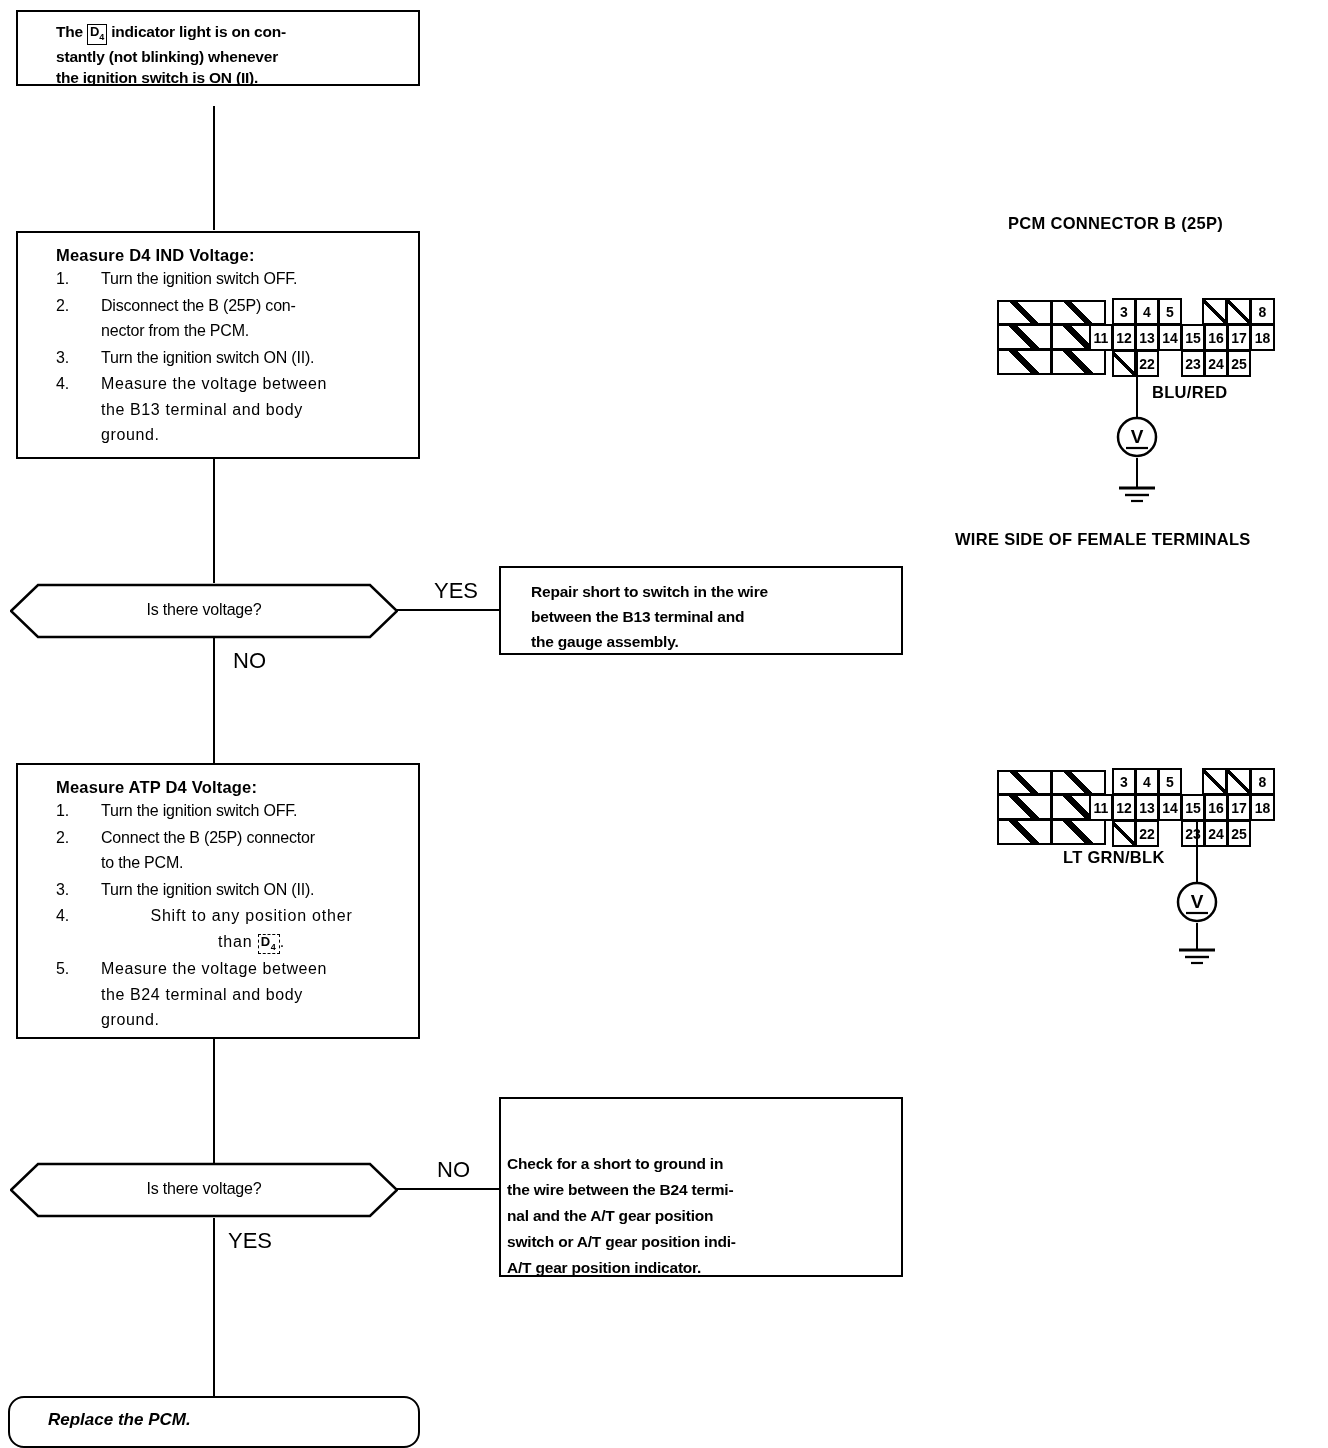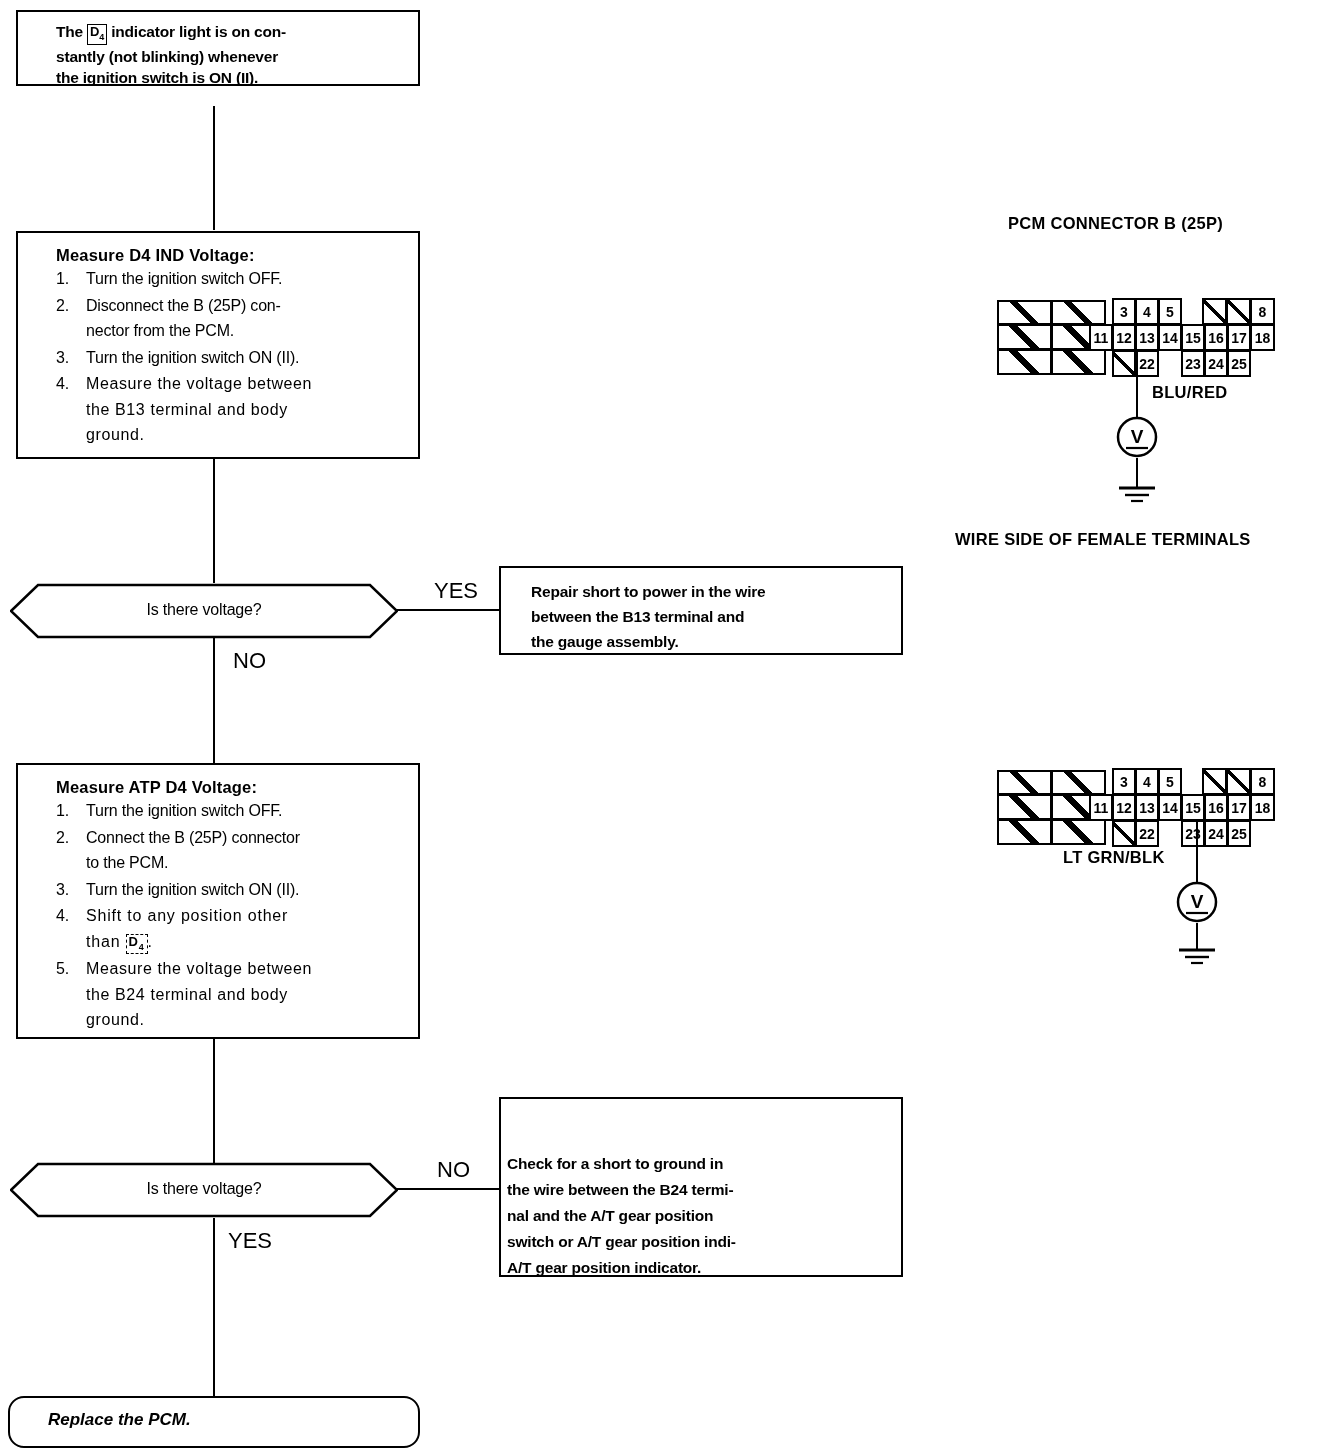--- a/index.html
+++ b/index.html
@@ -11,21 +11,21 @@
   .ntext{font-size:16px;line-height:25.5px;letter-spacing:-0.2px;}
   .line{background:#000;position:absolute;}
   .vline{width:2px;}
   .hline{height:2px;}
   .diamond-label{font-size:16px;letter-spacing:-0.2px;}
   .flowlbl{font-size:22px;font-weight:normal;letter-spacing:0px;}
   .hdr{font-weight:bold;font-size:16.5px;letter-spacing:0.2px;}
   ol.steps{margin:0;padding:0;list-style:none;}
   ol.steps li{display:flex;margin-top:1px;}
   ol.steps li .num{width:30px;flex:0 0 30px;}
-  ol.steps li .txt{flex:1;}
+  ol.steps li .txt{flex:1;margin-left:15px;}
   .d4box{display:inline-block;border:1.6px solid #000;padding:0 2px;
          line-height:13px;font-size:13px;font-weight:bold;position:relative;top:-1px;}
   .d4box sub{font-size:9px;}
   .d4dash{display:inline-block;border:1.5px dashed #000;padding:0 2px;
           line-height:13px;font-size:13px;font-weight:bold;position:relative;top:-1px;}
   .d4dash sub{font-size:9px;}
   .conn-label{font-weight:bold;font-size:16.5px;letter-spacing:0.3px;}
   .cell{position:absolute;border:2px solid #000;box-sizing:border-box;background:#fff;
         font-weight:bold;font-size:14px;display:flex;align-items:center;justify-content:center;}
   .hatch{position:absolute;border:2px solid #000;box-sizing:border-box;background:#fff;overflow:hidden;}
@@ -82,21 +82,21 @@
   <svg width="388" height="56" viewBox="0 0 388 56">
     <polygon points="1,28 28,2 360,2 387,28 360,54 28,54" fill="#fff" stroke="#000" stroke-width="2.5"></polygon>
   </svg>
   <div class="diamond-label abs" style="left:0;top:18px;width:388px;text-align:center;">Is there voltage?</div>
 </div>
 <div class="abs flowlbl" style="left:434px;top:578px;">YES</div>
 <div class="abs flowlbl" style="left:233px;top:648px;">NO</div>
 
 <div class="abs box" style="left:499px;top:566px;width:404px;height:89px;">
   <div class="btext" style="padding:11px 0 0 30px;line-height:25px;">
-    <div>Repair short to power in the wire</div>
+    <div>Repair short to switch in the wire</div>
     <div>between the B13 terminal and</div>
     <div>the gauge assembly.</div>
   </div>
 </div>
 
 <div class="abs box" style="left:16px;top:763px;width:404px;height:276px;">
   <div style="padding:13px 16px 0 38px;">
     <div class="hdr">Measure ATP D4 Voltage:</div>
     <ol class="steps ntext">
       <li>
@@ -107,21 +107,21 @@
           <span class="num">2.</span>
           <span class="txt" style="white-space:pre-line">Connect the B (25P) connector
 to the PCM.</span>
         </li>
       <li>
           <span class="num">3.</span>
           <span class="txt" style="white-space:pre-line">Turn the ignition switch ON (II).</span>
         </li>
       <li>
           <span class="num">4.</span>
-          <span class="txt" style="white-space:pre-line;letter-spacing:0.8px;"><span>Shift to any position other
+          <span class="txt" style="white-space:pre-line;letter-spacing:0.8px;text-align:center;"><span>Shift to any position other
 than </span><span class="d4dash">D<sub>4</sub></span><span>.</span></span>
         </li>
       <li>
           <span class="num">5.</span>
           <span class="txt" style="white-space:pre-line;letter-spacing:0.6px;">Measure the voltage between
 the B24 terminal and body
 ground.</span>
         </li>
     </ol>
   </div>

